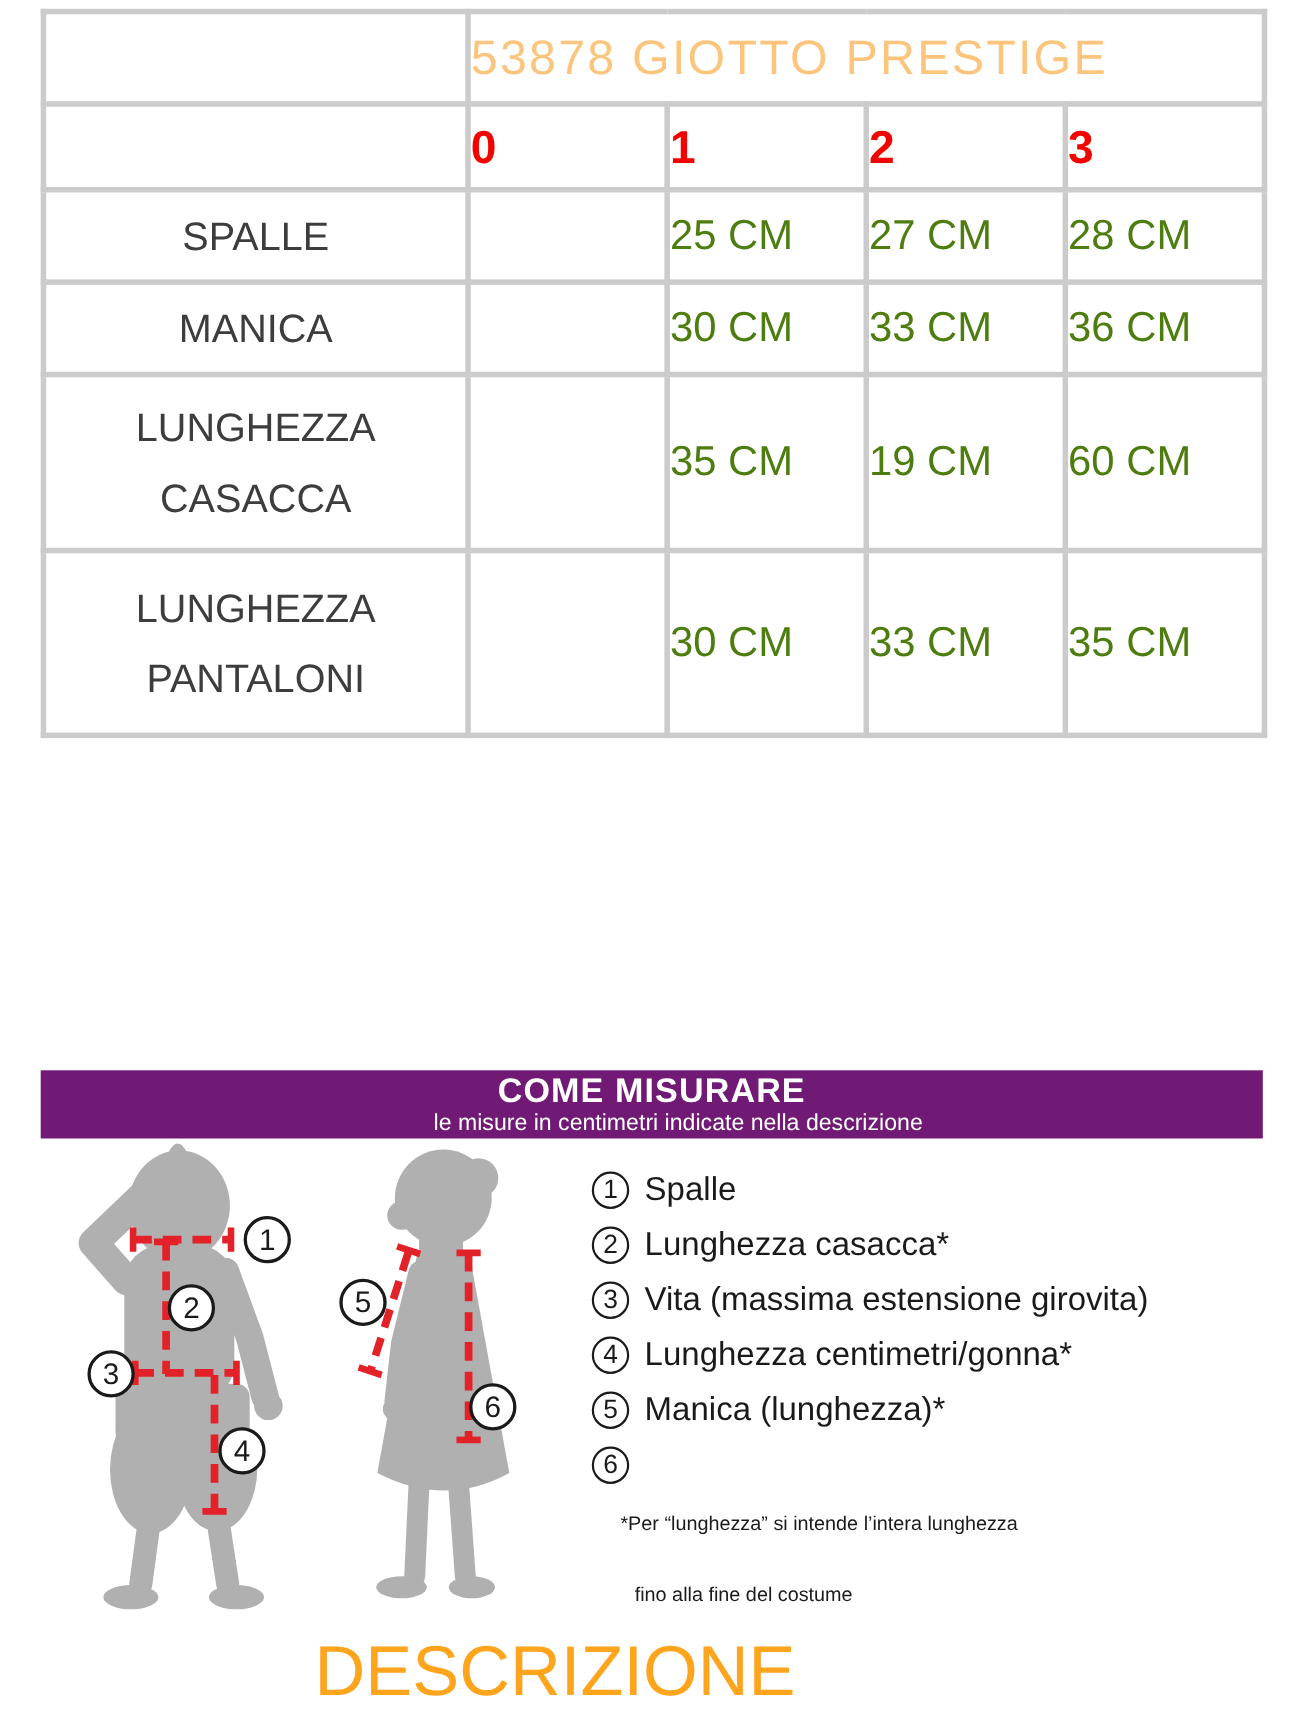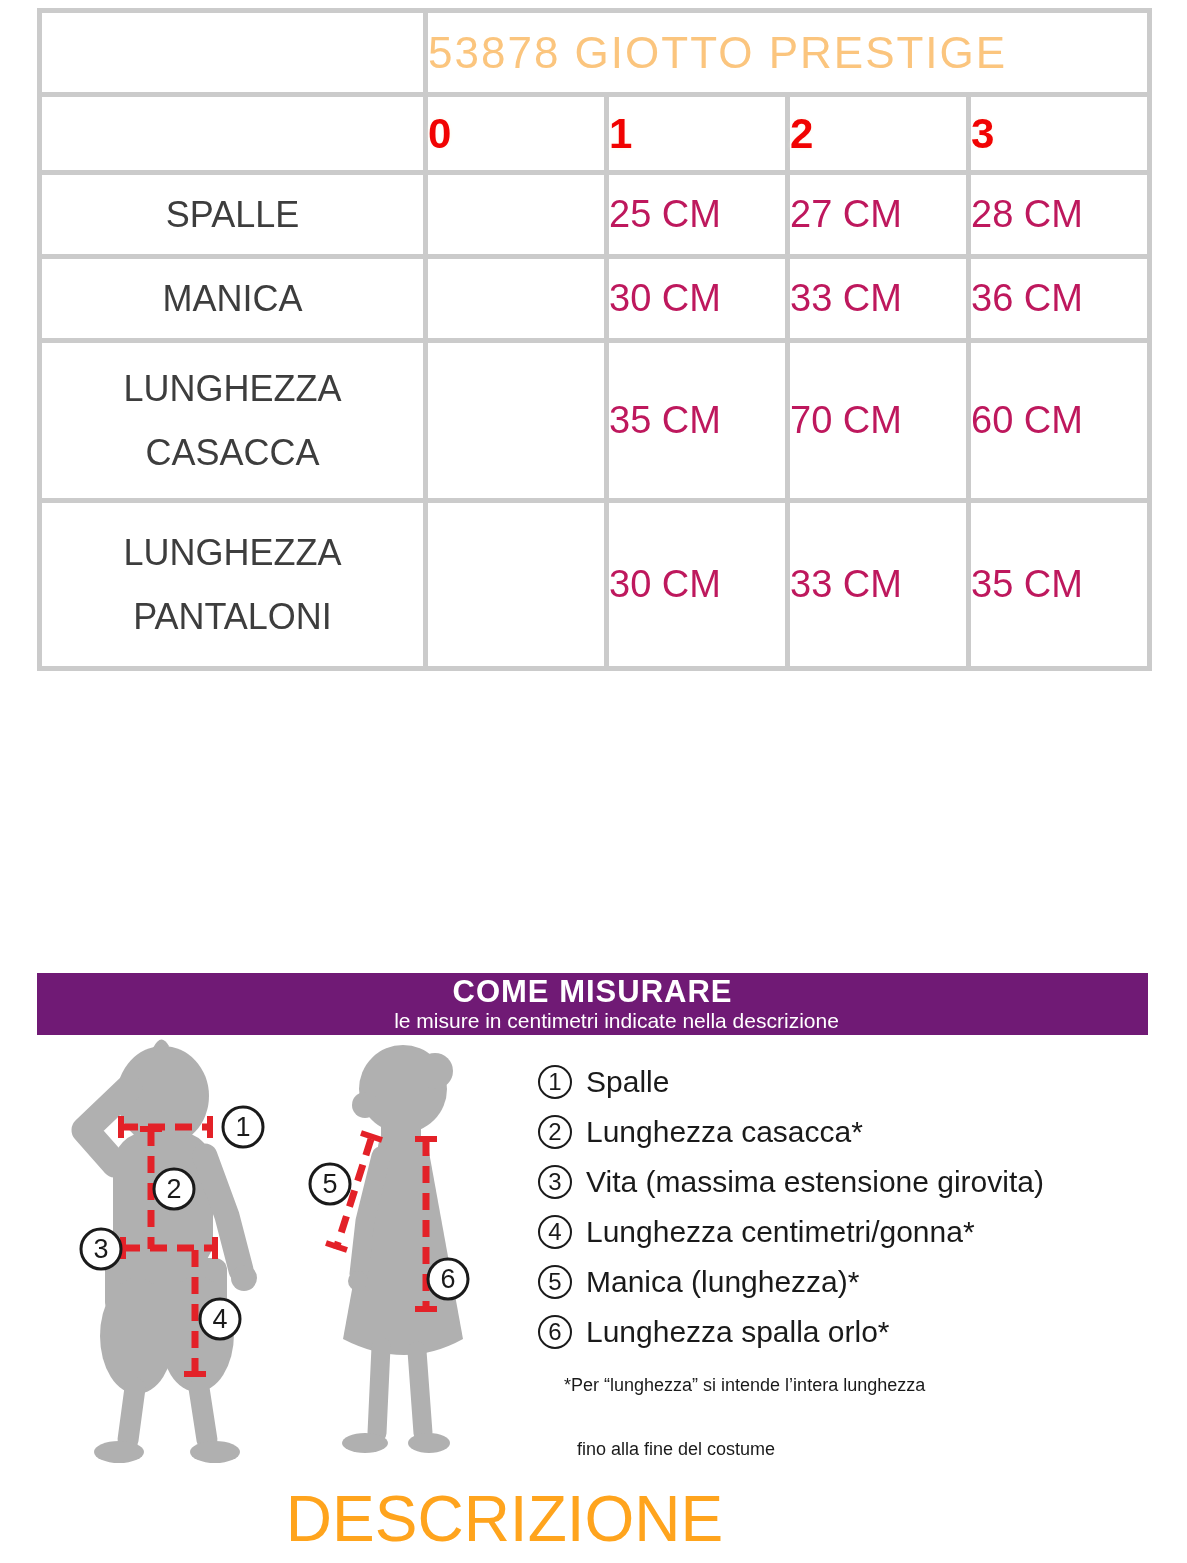--- a/index.html
+++ b/index.html
@@ -28,21 +28,21 @@
   }
   td.orange{background:#fec57b;}
   td.orange.num{
     color:#f10302;font-weight:700;font-size:42px;
     text-shadow:0 0 4px #fff8ec;
   }
   th.lbl{font-weight:400;font-size:36px;color:#3d3d3d;}
   th.lbl span{display:block;line-height:64px;}
   th.lbl span:empty{display:none;}
   td.black{background:#000000;}
-  td.val{font-size:38px;color:#be185d;}
+  td.val{font-size:38px;color:#4d7c0f;}
   
   .banner{
     position:absolute;left:37px;top:973px;width:1111px;height:62px;
     background:#701a75;display:flex;flex-direction:column;
     align-items:center;justify-content:center;color:#ffffff;
   }
   .banner-title{font-size:31px;font-weight:700;letter-spacing:1px;line-height:34px;}
   .banner-sub{font-size:21px;font-weight:400;line-height:24px;margin-left:48px;}
   
   svg.diagram{position:absolute;left:38px;top:1037px;}
@@ -121,21 +121,21 @@
         <td class="val">36 CM</td>
       </tr>
 
       <tr class="r-tall">
         <th class="lbl">
           <span>LUNGHEZZA</span>
           <span>CASACCA</span>
         </th>
         <td class="black"></td>
         <td class="val">35 CM</td>
-        <td class="val">70 CM</td>
+        <td class="val">19 CM</td>
         <td class="val">60 CM</td>
       </tr>
 
 
       <tr class="r-taller">
         <th class="lbl">
           <span>LUNGHEZZA</span>
           <span>PANTALONI</span>
         </th>
         <td class="black"></td>
@@ -239,21 +239,20 @@
     <div class="mitem">
       <span class="cnum">4</span>
       <span class="mlabel">Lunghezza centimetri/gonna*</span>
     </div>
     <div class="mitem">
       <span class="cnum">5</span>
       <span class="mlabel">Manica (lunghezza)*</span>
     </div>
     <div class="mitem">
       <span class="cnum">6</span>
-      <span class="mlabel">Lunghezza spalla orlo*</span>
     </div>
   </div>
 
   <div class="footnote">
     <div>*Per “lunghezza” si intende l’intera lunghezza</div>
     <div class="fn2">fino alla fine del costume</div>
   </div>
 
   <div class="descrizione">DESCRIZIONE</div>
 

